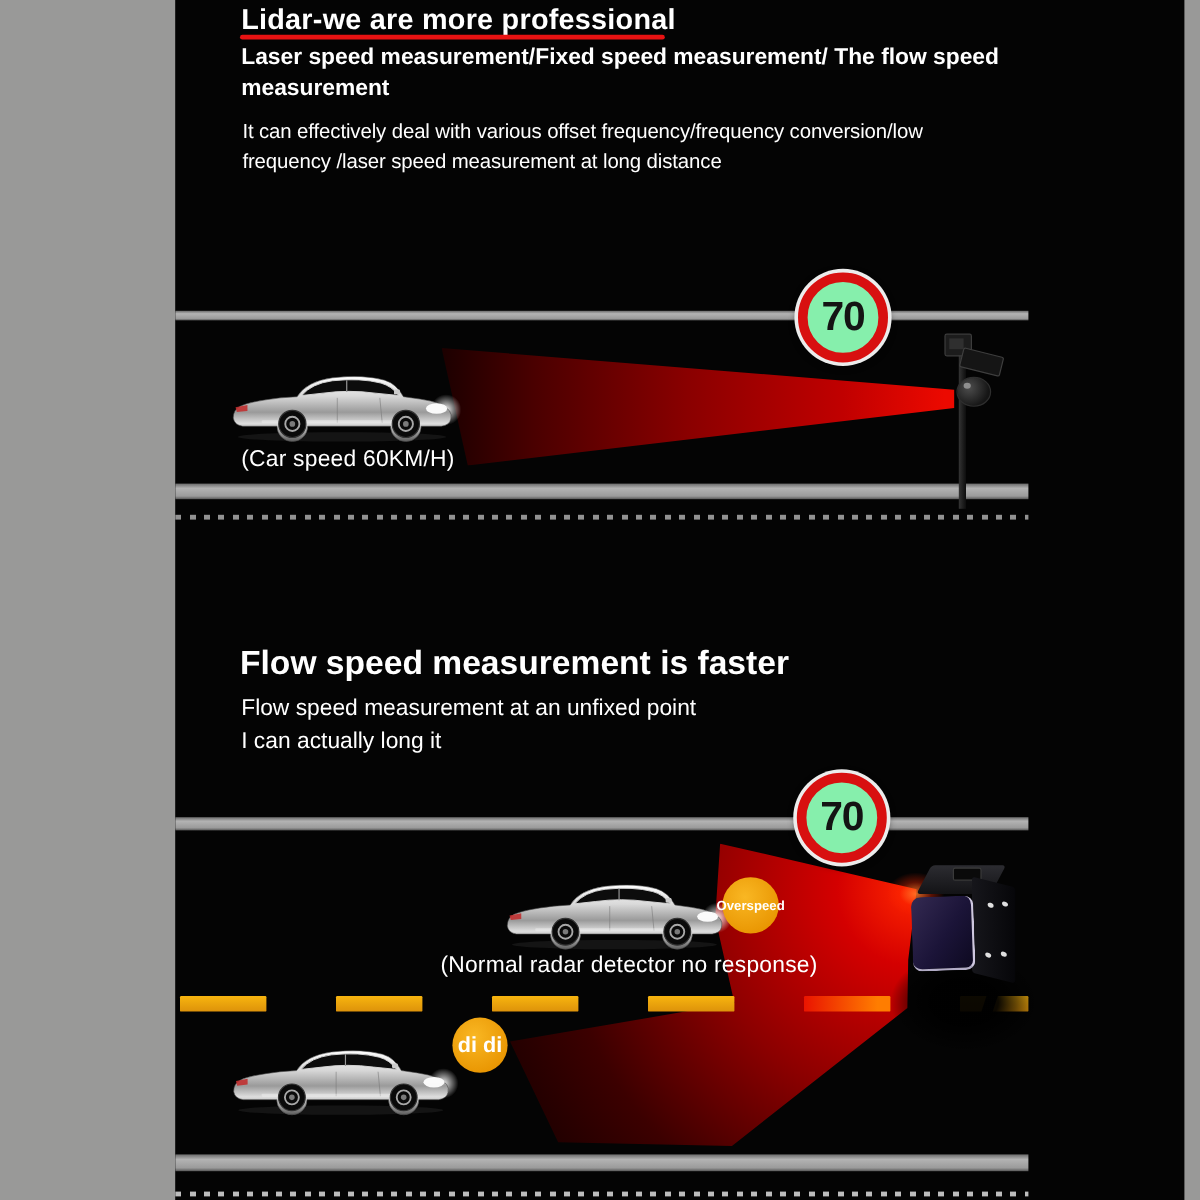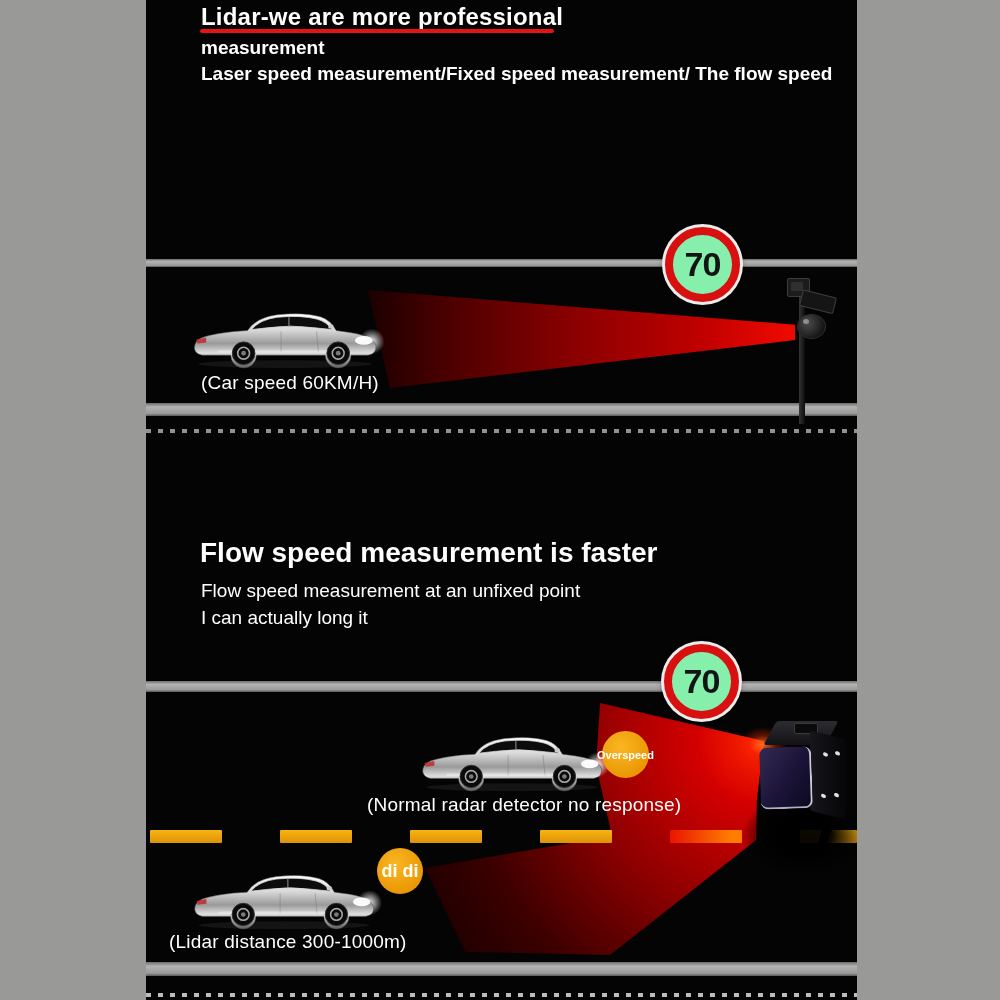--- a/index.html
+++ b/index.html
@@ -1,18 +1,18 @@
 <!DOCTYPE html>
 <html><head>
 <meta charset="utf-8">
 <style>
   html,body{margin:0;padding:0;background:#6e6e6e;}
   .stage{position:relative;width:1000px;height:1000px;margin:0 auto;background:#999998;overflow:hidden;
          font-family:"Liberation Sans","DejaVu Sans",sans-serif;}
-  .content{position:absolute;left:146px;top:0;width:711px;height:1000px;background:#040404;overflow:hidden;}
+  .content{position:absolute;left:146px;top:0;width:841px;height:1000px;background:#040404;overflow:hidden;}
   .abs{position:absolute;}
   .txt{color:#ffffff;}
   .nowrap{white-space:nowrap;}
   .pre{white-space:pre;}
 
   
   .main-title{left:55px;top:3px;font-size:24px;font-weight:bold;letter-spacing:.2px;}
   .title-underline{left:54px;top:29px;width:354px;height:4px;background:#e81212;border-radius:2px;}
   .subtitle{left:55px;top:35px;font-size:19px;font-weight:bold;line-height:26px;}
   .description{left:56px;top:97px;font-size:17px;line-height:25px;letter-spacing:-.1px;}
@@ -129,22 +129,26 @@
     </g>
   </defs>
 </svg>
 
 <div class="stage">
   <div class="content">
 
     <div class="abs txt nowrap main-title">Lidar-we are more professional</div>
     <div class="abs title-underline"></div>
     <div class="abs txt subtitle">
+      <div class="nowrap">Laser speed measurement/Fixed speed measurement/ The flow speed</div>
       <div class="nowrap">measurement</div>
-      <div class="nowrap">Laser speed measurement/Fixed speed measurement/ The flow speed</div>
+    </div>
+    <div class="abs txt description">
+      <div class="nowrap">It can effectively deal with various offset frequency/frequency conversion/low</div>
+      <div class="nowrap">frequency /laser speed measurement at long distance</div>
     </div>
 
     <div class="abs strip s1t"></div>
     <div class="abs strip s1b"></div>
     <div class="abs beam1"></div>
 
     <div class="abs pole-asm">
       <div class="pole"></div>
       <div class="pole-head"></div>
       <div class="pole-cam"></div>
@@ -199,21 +203,20 @@
     <svg class="car" style="left:268px;top:726px" width="196" height="66" viewBox="0 0 200 68">
         <use href="#sedan"></use>
       </svg>
     <div class="abs badge badge-over">Overspeed</div>
     <div class="abs caption cap2">(Normal radar detector no response)</div>
 
     <svg class="car" style="left:40px;top:864px" width="196" height="66" viewBox="0 0 200 68">
         <use href="#sedan"></use>
       </svg>
     <div class="abs badge badge-didi">di di</div>
-    <div class="abs caption cap3">(Lidar distance 300-1000m)</div>
 
     <div class="abs sign sign2">
       <span>70</span>
     </div>
 
     <div class="abs dashline d2"></div>
   </div>
 </div>
 
 </body></html>

